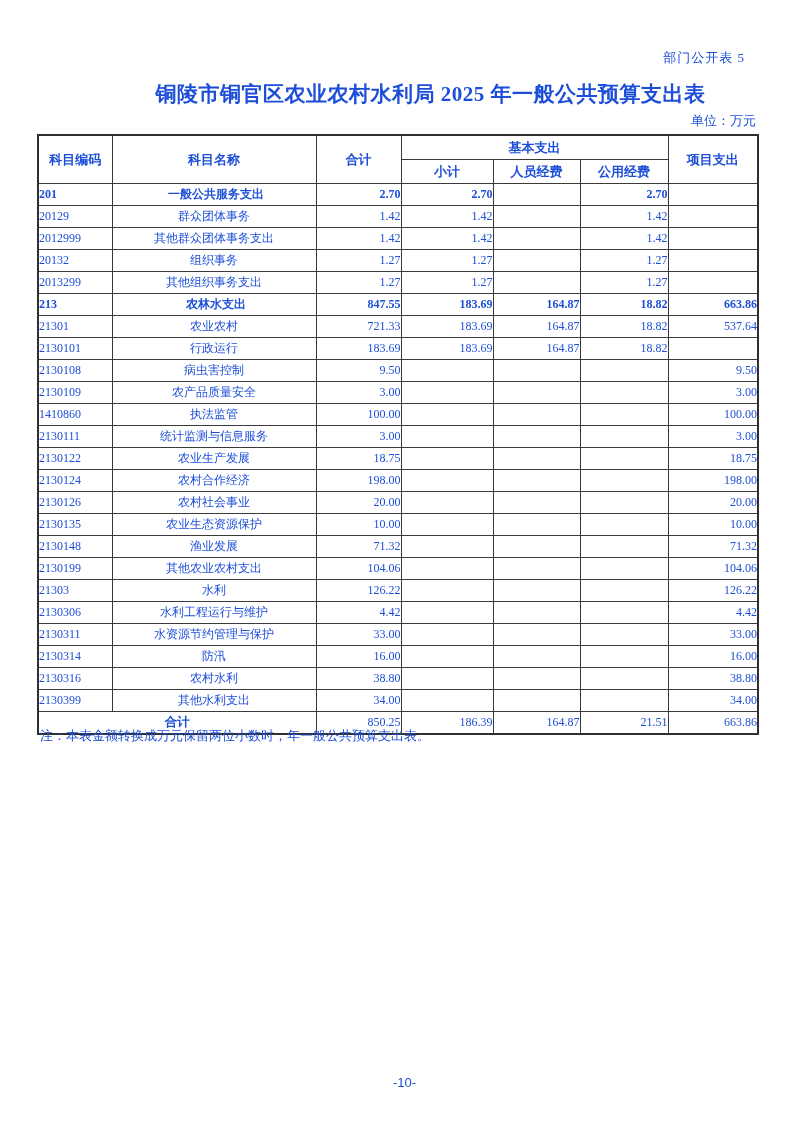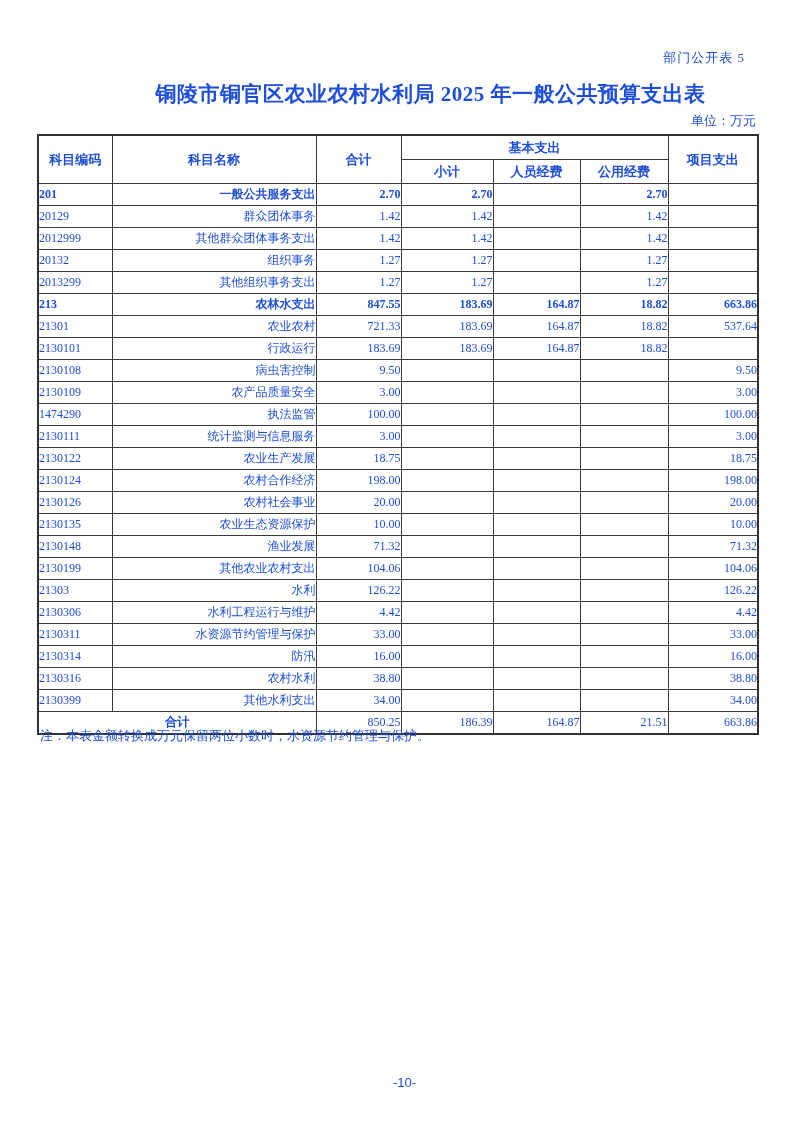--- a/index.html
+++ b/index.html
@@ -41,21 +41,21 @@
     vertical-align:middle;
   }
   table.budget thead th {
     font-weight:bold;
     text-align:center;
     height:23px;
     font-size:13px;
   }
   table.budget tbody td, table.budget tfoot td { height:21px; }
   td.cell-code { text-align:left; padding-left:3px; }
-  td.cell-name { text-align:right; }
+  td.cell-name { text-align:center; }
   td.cell-name.lvl0 { padding-left:4px; }
   td.cell-name.lvl1 { padding-left:0; }
   td.cell-name.lvl2 { }
   td.cell-num { text-align:right; padding-right:3px; }
   tr.section td { font-weight:bold; }
   tfoot td.total-label { text-align:center; font-weight:bold; font-size:12.5px; }
   .note {
     position:absolute; left:40px; top:727px;
     font-size:13px;
   }
@@ -186,21 +186,21 @@
         <tr>
           <td class="cell-code">2130109</td>
           <td class="cell-name lvl2">农产品质量安全</td>
           <td class="cell-num">3.00</td>
           <td class="cell-num"></td>
           <td class="cell-num"></td>
           <td class="cell-num"></td>
           <td class="cell-num">3.00</td>
         </tr>
         <tr>
-          <td class="cell-code">1474290</td>
+          <td class="cell-code">1410860</td>
           <td class="cell-name lvl2">执法监管</td>
           <td class="cell-num">100.00</td>
           <td class="cell-num"></td>
           <td class="cell-num"></td>
           <td class="cell-num"></td>
           <td class="cell-num">100.00</td>
         </tr>
         <tr>
           <td class="cell-code">2130111</td>
           <td class="cell-name lvl2">统计监测与信息服务</td>
@@ -324,17 +324,17 @@
         <td colspan="2" class="total-label">合计</td>
         <td class="cell-num">850.25</td>
         <td class="cell-num">186.39</td>
         <td class="cell-num">164.87</td>
         <td class="cell-num">21.51</td>
         <td class="cell-num">663.86</td>
       </tr>
     </tfoot>
   </table>
 
-  <div class="note">注：本表金额转换成万元保留两位小数时，水资源节约管理与保护。</div>
+  <div class="note">注：本表金额转换成万元保留两位小数时，年一般公共预算支出表。</div>
 
   <div class="page-number">-10-</div>
 
 </div>
 
 </body></html>

